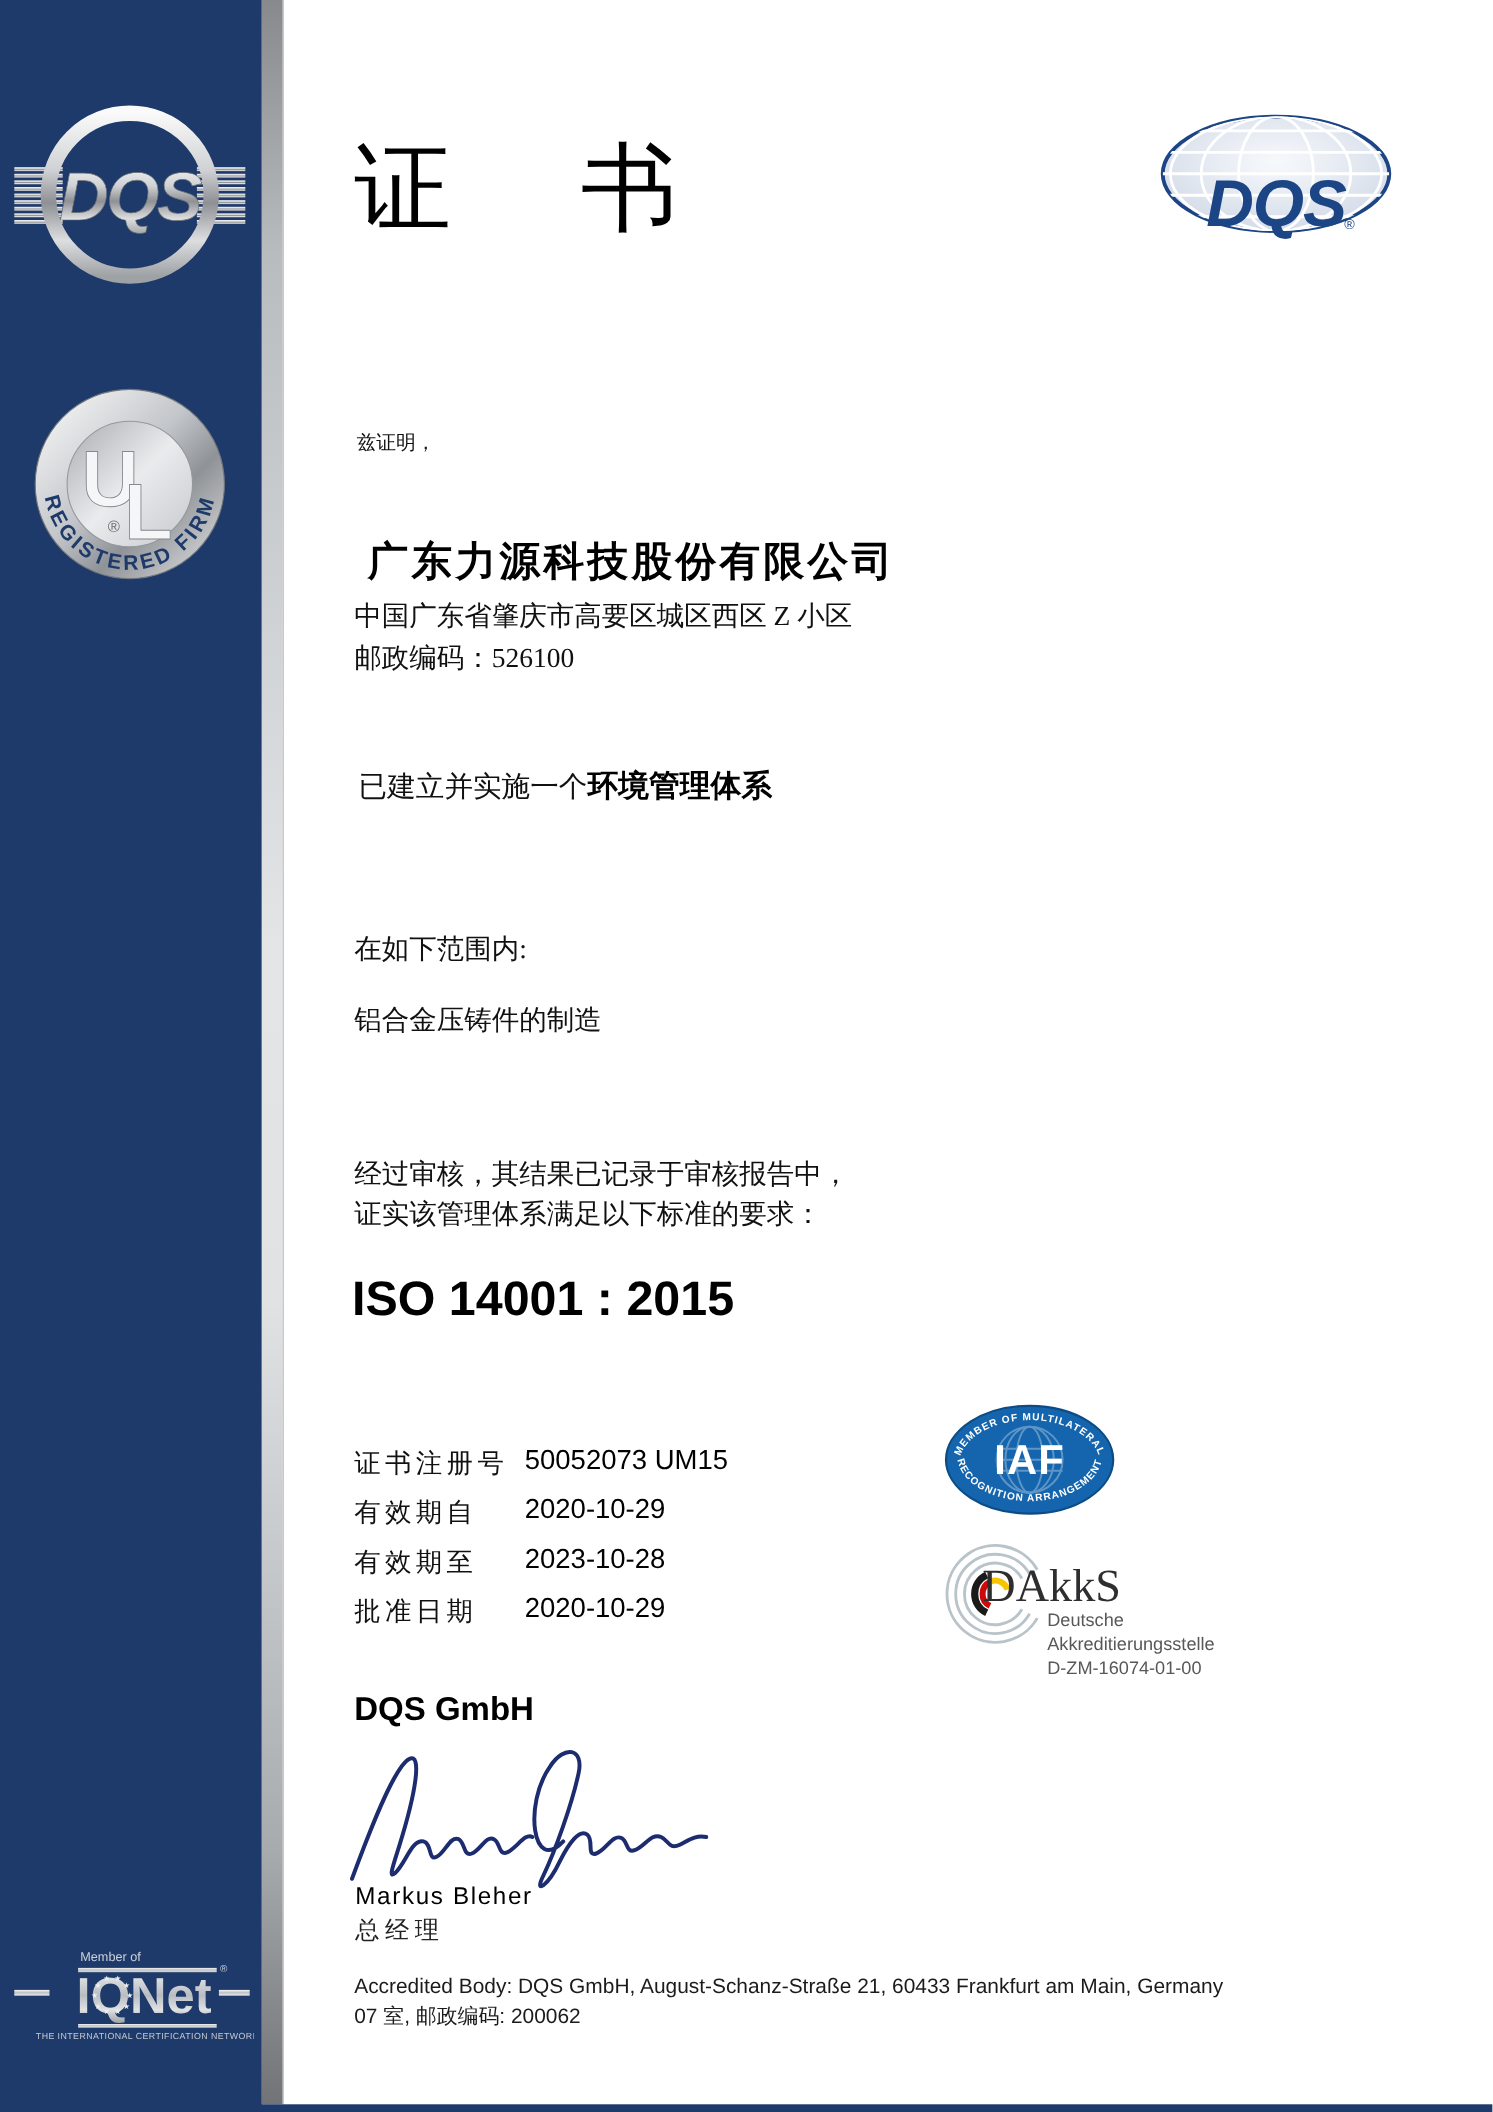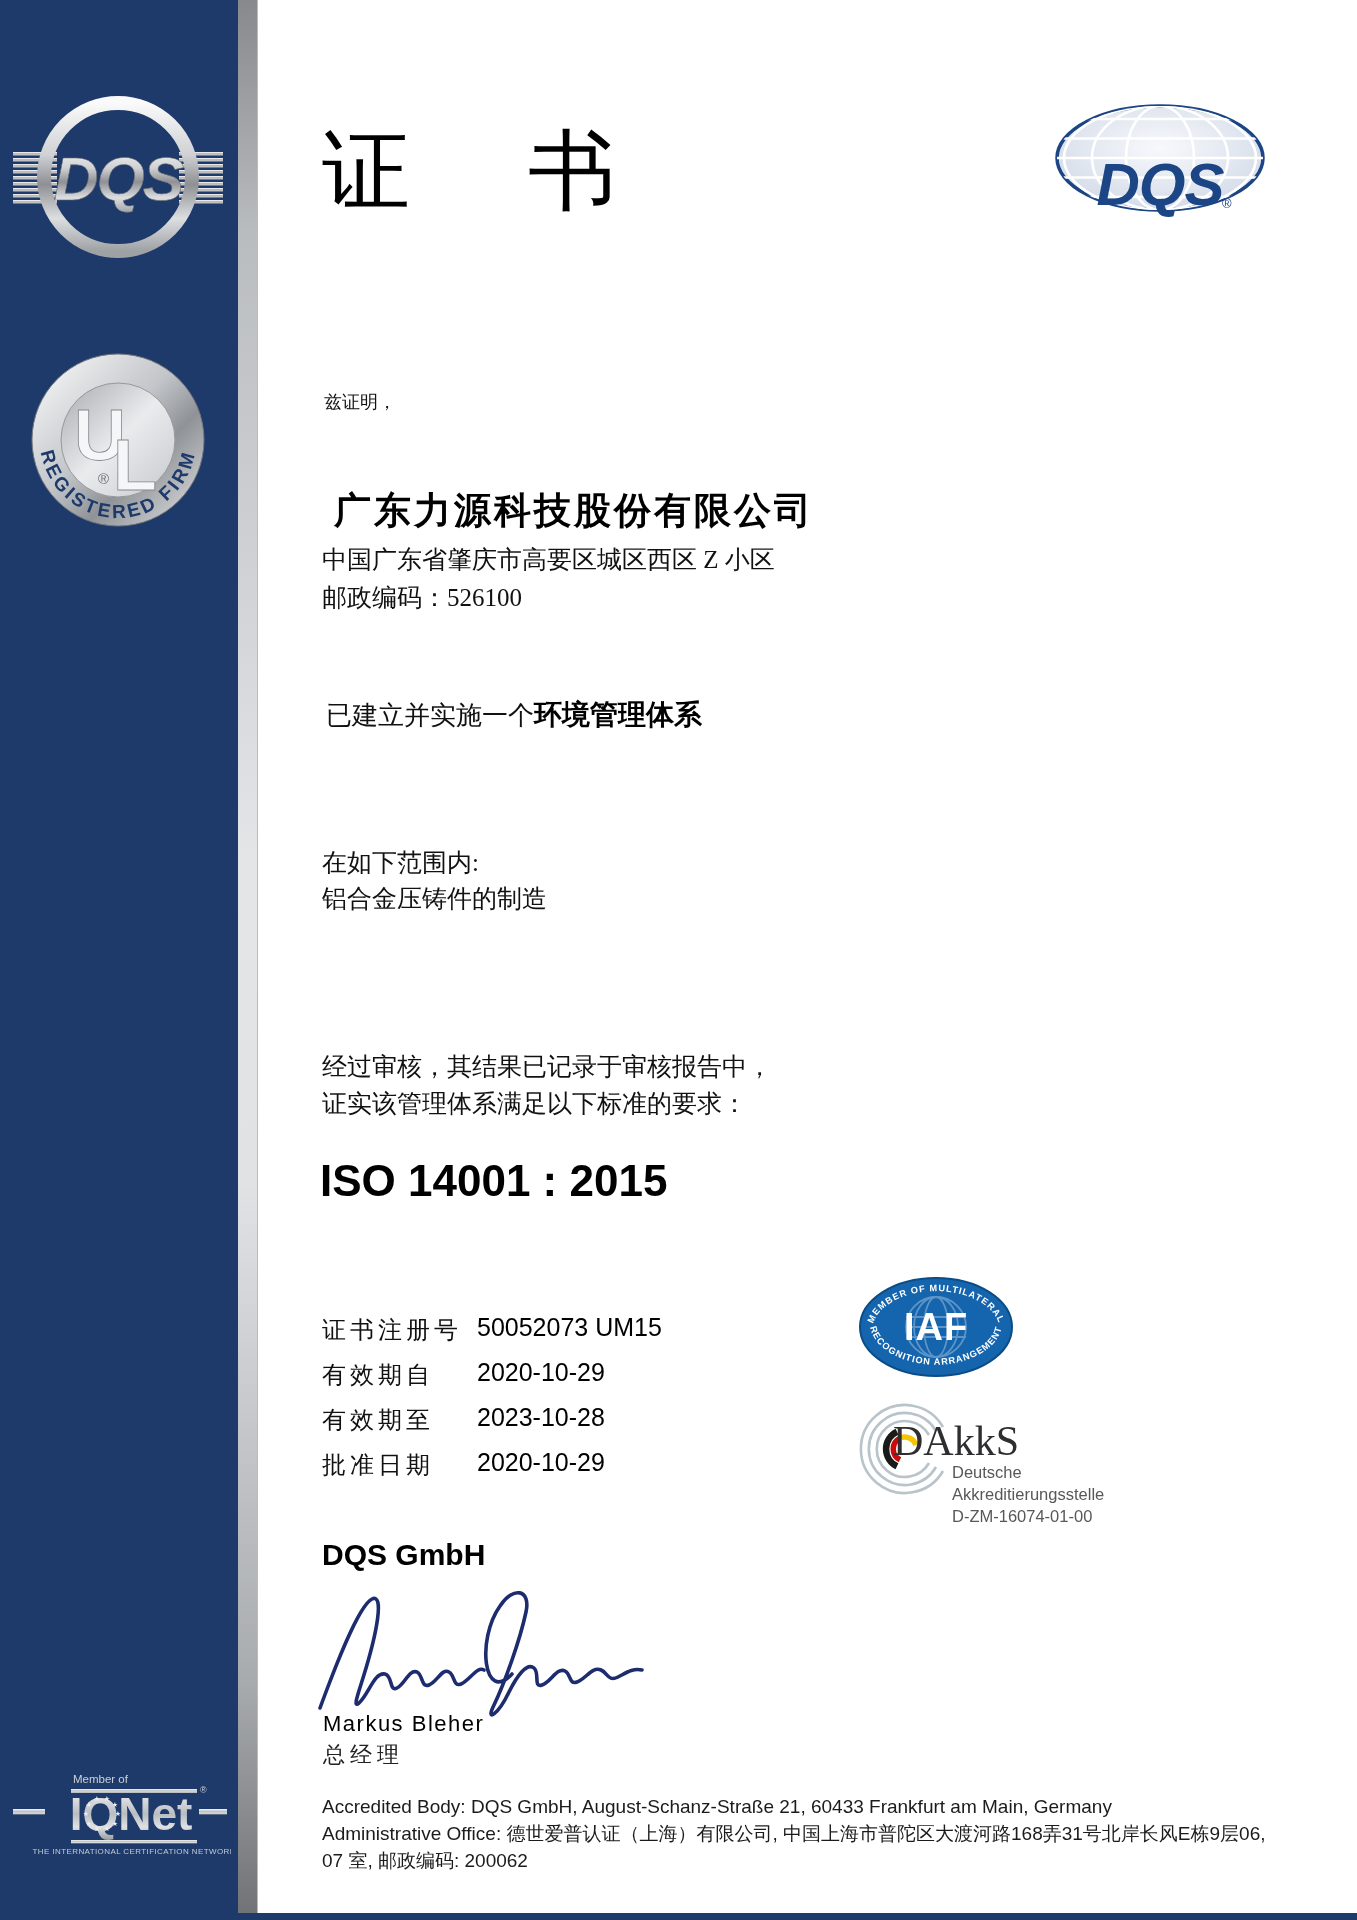--- a/index.html
+++ b/index.html
@@ -27,21 +27,21 @@
   .company { position:absolute; left:322px; top:486px; font-family:"Liberation Serif","DejaVu Serif",serif;
     font-size:37px; font-weight:bold; color:#000; letter-spacing:3px; white-space:nowrap;margin-left:12px; }
   .address { position:absolute; left:322px; top:543px; font-family:"Liberation Serif","DejaVu Serif",serif; font-size:25px; color:#111; }
   .postal { position:absolute; left:322px; top:581px; font-family:"Liberation Serif","DejaVu Serif",serif; font-size:25px; color:#111; }
 
   .statement { position:absolute; left:326px; top:696px; font-family:"Liberation Serif","DejaVu Serif",serif;
     font-size:26px; color:#111; white-space:nowrap; }
   .statement .stmt-bold { font-weight:bold; font-size:28px; color:#000; }
 
   .scope-label { position:absolute; left:322px; top:846px; font-family:"Liberation Serif","DejaVu Serif",serif; font-size:25px; color:#111; }
-  .scope-text  { position:absolute; left:322px; top:882px; font-family:"Liberation Serif","DejaVu Serif",serif; font-size:25px; color:#111; }
+  .scope-text  { position:absolute; left:322px; top:910px; font-family:"Liberation Serif","DejaVu Serif",serif; font-size:25px; color:#111; }
 
   .audit1 { position:absolute; left:322px; top:1050px; font-family:"Liberation Serif","DejaVu Serif",serif; font-size:25px; color:#111; }
   .audit2 { position:absolute; left:322px; top:1087px; font-family:"Liberation Serif","DejaVu Serif",serif; font-size:25px; color:#111; }
 
   .standard { position:absolute; left:320px; top:1156px; font-size:44px; font-weight:bold; color:#000; letter-spacing:0; white-space:nowrap; }
 
   .details { position:absolute; left:322px; top:1308px; width:420px; }
   .detail-row { position:relative; height:45px; }
   .detail-label { position:absolute; left:0; top:6px; font-family:"Liberation Serif","DejaVu Serif",serif;
     font-size:24px; color:#111; letter-spacing:4px; }
@@ -273,18 +273,17 @@
         <path d="M 8 126 C 22 88 46 24 60 17 C 72 11 66 48 51 96 C 45 115 41 126 47 121 C 57 112 62 90 73 92 C 81 94 77 110 85 106 C 93 102 97 87 105 90 C 111 93 109 106 117 103 C 125 100 130 86 137 90 C 143 93 141 105 149 102 C 158 98 165 84 172 88"></path>
         <path d="M 200 92 C 172 122 164 58 188 24 C 201 4 219 7 214 30 C 208 58 193 100 182 123 C 173 141 186 133 197 110 C 205 94 215 80 222 86 C 228 91 221 106 230 103 C 239 100 245 85 253 89 C 259 92 257 103 265 100 C 274 97 280 84 289 88 C 296 91 296 100 306 95 C 314 91 320 86 330 88"></path>
       </g>
     </svg>
 
     <p class="signer-name">Markus Bleher</p>
     <p class="signer-title">总经理</p>
 
     <footer class="footer">
       <p>Accredited Body: DQS GmbH, August-Schanz-Straße 21, 60433 Frankfurt am Main, Germany</p>
-      <p>Administrative Office: 德世爱普认证（上海）有限公司, 中国上海市普陀区大渡河路168弄31号北岸长风E栋9层06,</p>
       <p> 07 室, 邮政编码: 200062</p>
     </footer>
 
   </main>
 </div>
 
 </body></html>

